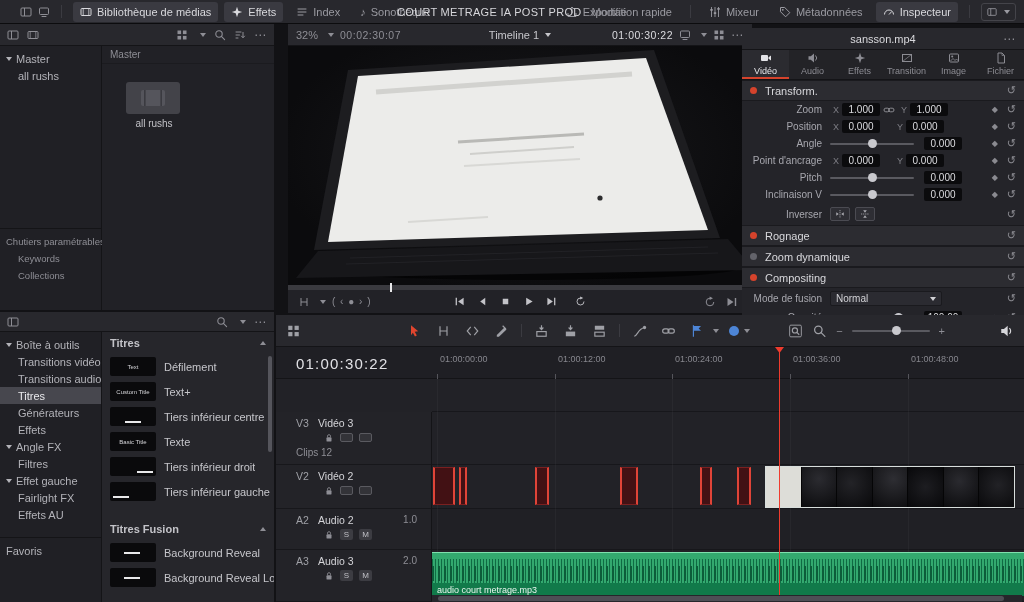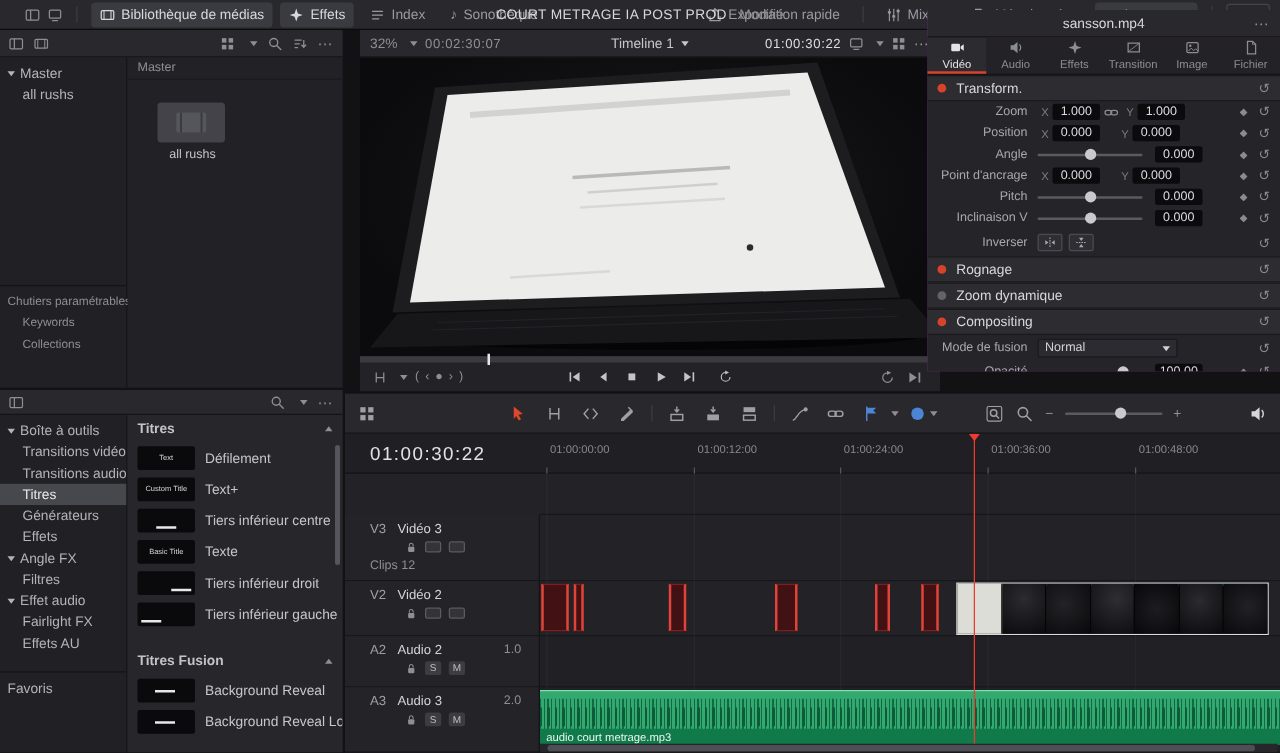--- a/index.html
+++ b/index.html
@@ -58,21 +58,21 @@
   .vscreen{position:absolute;left:0;top:22px;width:464px;height:239px;background:radial-gradient(ellipse at 50% 45%,#1a1a1d 0%,#0b0b0d 75%);overflow:hidden}
   .vscrub{position:absolute;left:0;top:261px;width:464px;height:5px;background:#3a3a3f}
   .vtick{position:absolute;top:-2px;width:2px;height:9px;background:#e8e8ea}
   .vtransport{position:absolute;left:0;top:266px;width:464px;height:23px;display:flex;align-items:center}
   .t-left{position:absolute;left:10px;display:flex;align-items:center;gap:6px;color:#8e8e95}
   .jog{font-size:10px;letter-spacing:1px}
   .t-center{margin:0 auto;display:flex;align-items:center;gap:12px;color:#c3c3c8}
   .t-center svg{width:11px;height:11px}
   .t-right{position:absolute;right:14px;display:flex;align-items:center;gap:10px;color:#8e8e95}
   
-  #inspector{left:742px;top:8px;width:282px;height:289px;background:#a21caf}
+  #inspector{left:742px;top:28px;width:282px;height:289px;background:#c4b5fd}
   .ititle{height:22px;background:#28282d;border-bottom:1px solid #141417;display:flex;align-items:center;justify-content:center;position:relative;color:#d9d9dd}
   .ititle .dots{position:absolute;right:8px}
   .itabs{height:30px;background:#232327;border-bottom:1px solid #141417;display:flex}
   .itab{flex:1;display:flex;flex-direction:column;align-items:center;justify-content:center;gap:2px;color:#8c8c93;font-size:9px;border-bottom:2px solid transparent}
   .itab.active{color:#e4e4e8;background:#2b2b30;border-bottom-color:#d5432c}
   .ibody{height:237px;overflow:hidden;background:#242429}
   .isec{display:flex;align-items:center;height:21px;background:#2c2c31;border-top:1px solid #1a1a1e;border-bottom:1px solid #1a1a1e;padding:0 8px;gap:8px;color:#d8d8dc}
   .dot{width:7px;height:7px;border-radius:50%;background:#d5432c;flex:none}
   .dot.off{background:#63636a}
   .isec .rst{margin-left:auto}
@@ -453,21 +453,21 @@
           </div>
         <div class="titem">
             <span class="chev" style="margin-left:0"></span>
             <span>Angle FX</span>
           </div>
         <div class="titem child">
             <span>Filtres</span>
           </div>
         <div class="titem">
             <span class="chev" style="margin-left:0"></span>
-            <span>Effet audio</span>
+            <span>Effet gauche</span>
           </div>
         <div class="titem child">
             <span>Fairlight FX</span>
           </div>
         <div class="titem child">
             <span>Effets AU</span>
           </div>
         <div class="treediv" style="margin-top:14px"></div>
         <div class="titem">
             <span>Favoris</span>

